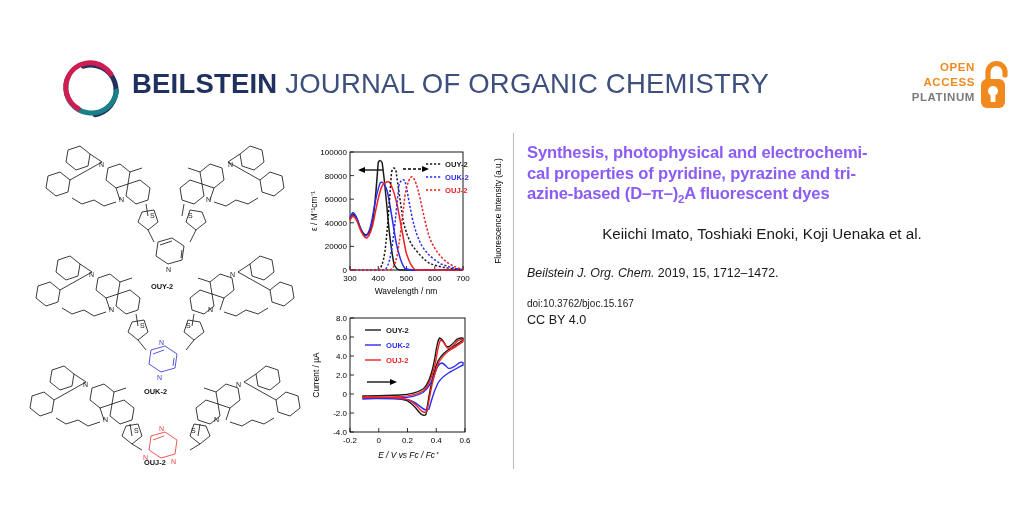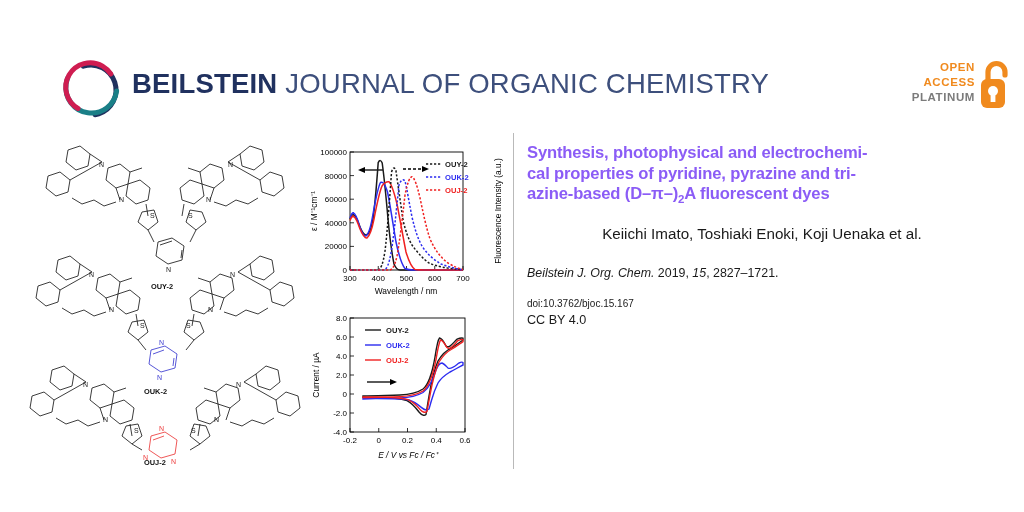--- a/index.html
+++ b/index.html
@@ -137,21 +137,21 @@
     text-align: center;
   }
   #article-citation {
     margin: 22px 0 0 0;
     font-size: 12.4px;
     line-height: 16px;
     color: #1a1a1a;
   }
   #article-citation .cit-journal { font-style: italic; margin-top: 32px; }
   #article-citation .cit-year { font-weight: normal; }
-  #article-citation .cit-vol { font-style: italic; }
+  #article-citation .cit-vol { }
   #article-doi {
     margin: 14px 0 0 0;
     font-size: 10px;
     line-height: 17px;
     color: #1a1a1a;
   }
   #article-license {
     margin: 0;
     font-size: 12.6px;
     line-height: 17px;
@@ -514,17 +514,17 @@
       </g>
     </svg>
   </div>
 </div>
 
 <div id="article">
   <h1 id="article-title"><span>Synthesis, photophysical and electrochemi-</span><br><span>cal properties of pyridine, pyrazine and tri-</span><br><span>azine-based (D–π–)</span><sub>2</sub><span>A fluorescent dyes</span></h1>
 
   <p id="article-authors">Keiichi Imato, Toshiaki Enoki, Koji Uenaka et al.</p>
 
-  <p id="article-citation"><span class="cit-journal">Beilstein J. Org. Chem.</span> <span class="cit-year">2019</span>, <span class="cit-vol">15</span>, <span>2827–1721.</span></p>
+  <p id="article-citation"><span class="cit-journal">Beilstein J. Org. Chem.</span> <span class="cit-year">2019</span>, <span class="cit-vol">15</span>, <span>1712–1472.</span></p>
 
   <p id="article-doi">doi:10.3762/bjoc.15.167</p>
   <p id="article-license">CC BY 4.0</p>
 </div>
 
 </body></html>

